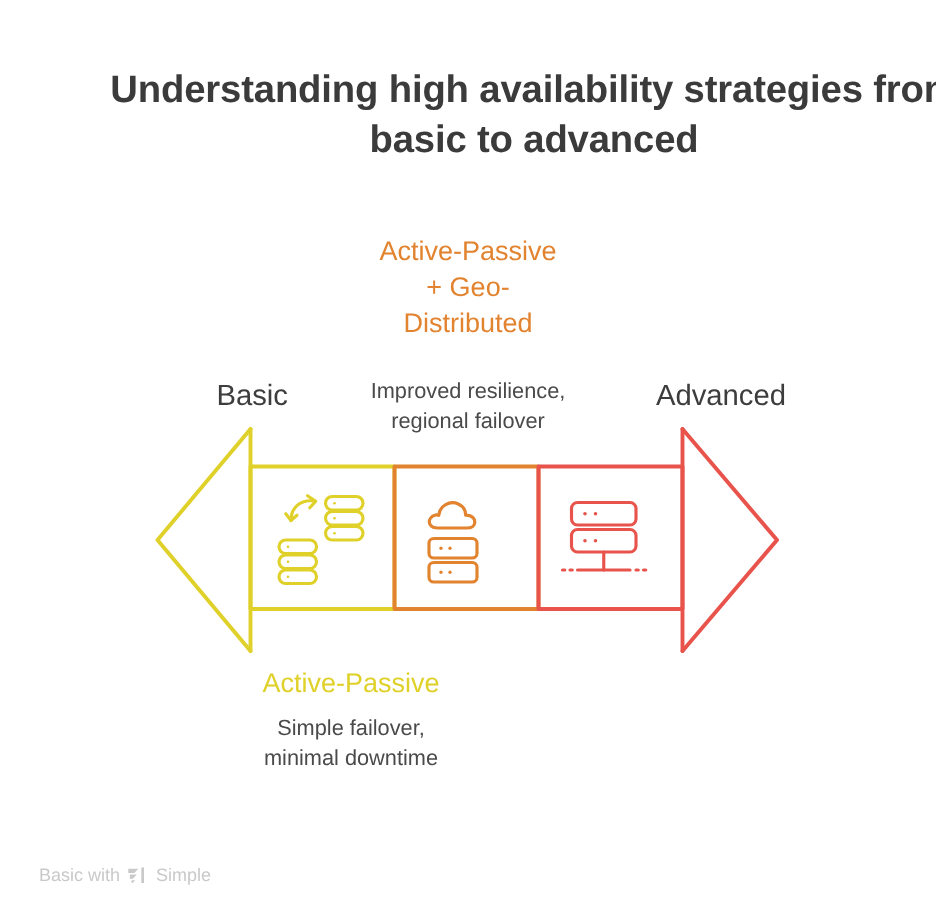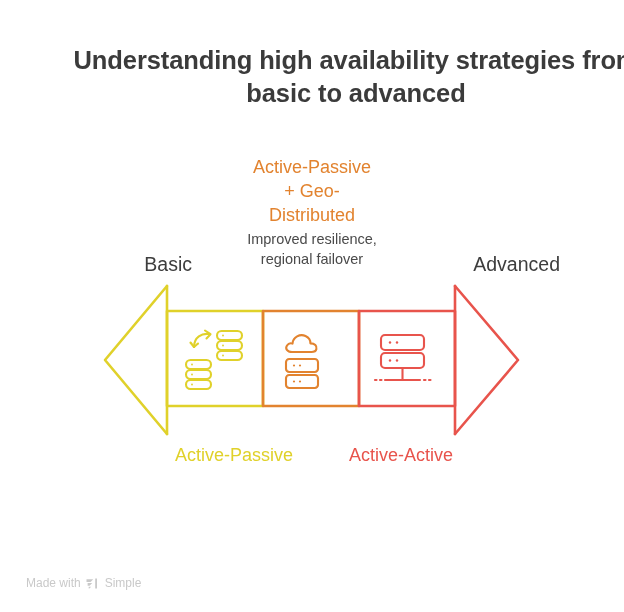--- a/index.html
+++ b/index.html
@@ -34,39 +34,39 @@
   
   .axis-label {
     position: absolute;
     font-size: 19.5px;
     color: #3d3d3d;
     line-height: 24px;
     text-align: right;
     white-space: nowrap;
   }
   #axis-label-basic   { left: 96px;  top: 252px; width: 96px; }
-  #axis-label-advanced{ left: 440px; top: 252px; width: 120px; }
+  #axis-label-advanced{ left: 404px; top: 252px; width: 120px; }
 
   
   .callout { position: absolute; text-align: center; }
   .callout .callout-title {
     font-size: 18px;
     line-height: 24px;
     white-space: pre-line;
   }
   .callout .callout-desc {
     font-size: 14.5px;
     line-height: 20px;
     color: #4a4a4a;
     white-space: pre-line;
   }
 
   #callout-geo { left: 214px; top: 155px; width: 196px; }
   #callout-geo .callout-title { color: #e2832f; }
-  #callout-geo .callout-desc  { margin-top: 2px; }
+  #callout-geo .callout-desc  { margin-top: 24px; }
 
   #callout-active-passive { left: 153px; top: 443px; width: 162px; }
   #callout-active-passive .callout-title { color: #e0d12a; }
   #callout-active-passive .callout-desc  { margin-top: 9px; }
 
   #callout-active-active { left: 327px; top: 443px; width: 148px; }
   #callout-active-active .callout-title { color: #e8544c; }
   #callout-active-active .callout-desc  { margin-top: 9px; }
 
   
@@ -188,28 +188,29 @@
     <g>
       <path d="M 365 11 L 428 85 L 365 159" fill="none" stroke="#e8544c" stroke-width="2.6" stroke-linejoin="round" stroke-linecap="round"></path>
       <line x1="365" y1="11" x2="365" y2="159" stroke="#e8544c" stroke-width="2.6" stroke-linecap="round"></line>
     </g>
 
   </svg>
 </div>
 
 <div id="callout-active-passive" class="callout">
   <div class="callout-title">Active-Passive</div>
+  <div class="callout-desc">Simple failover,
+minimal downtime</div>
 </div>
 
 <div id="callout-active-active" class="callout">
-  <div class="callout-title">Active-Active</div>
 </div>
 
 <div id="footer-watermark">
-  <span>Made with</span>
+  <span>Basic with</span>
   <span>
     <svg width="14" height="13" viewBox="0 0 14 13" aria-hidden="true">
       <path d="M0.5 2.2 L7.2 2.2 L4.6 5.0 L0.5 5.0 Z" fill="#c9c9c9"></path>
       <path d="M1.6 6.0 L6.2 6.0 L3.6 8.8 L1.6 8.8 Z" fill="#c9c9c9"></path>
       <path d="M2.7 9.8 L5.2 9.8 L3.4 11.6 L2.7 11.6 Z" fill="#c9c9c9"></path>
       <path d="M9.2 1.4 L11.0 1.4 L11.0 11.6 L9.2 11.6 Z" fill="#c9c9c9"></path>
     </svg>
   </span>
   <span>Simple</span>
 </div>

